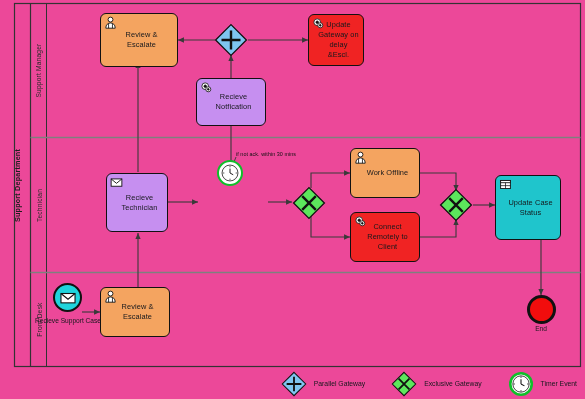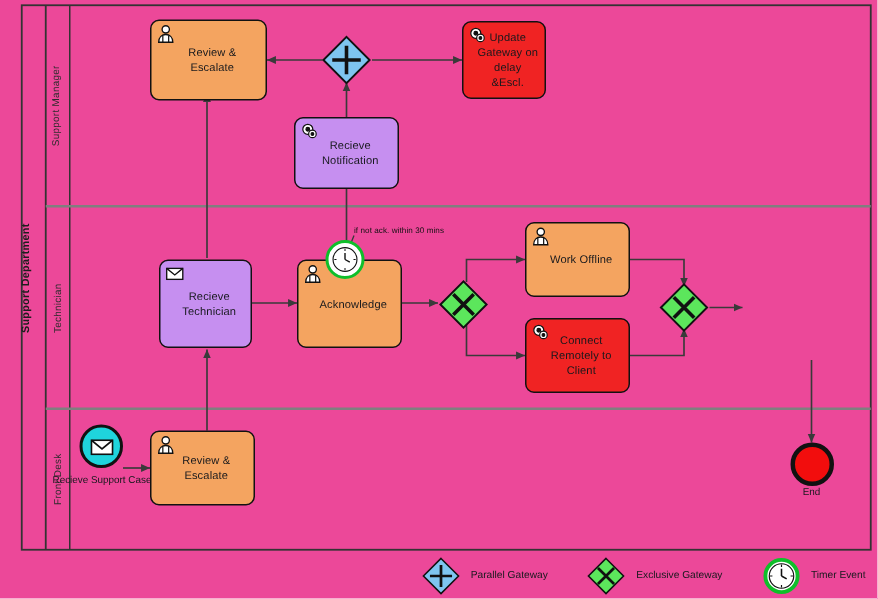--- a/index.html
+++ b/index.html
@@ -232,43 +232,35 @@
     <svg class="task-icon" viewBox="0 0 16 16">
       <g fill="#ffffff" stroke="#111" stroke-width="1">
         <circle cx="6.4" cy="6.4" r="4.1"></circle>
         <circle cx="6.4" cy="6.4" r="1.5" fill="#111"></circle>
         <circle cx="10.2" cy="10.2" r="3.1"></circle>
         <circle cx="10.2" cy="10.2" r="1.1" fill="#111"></circle>
       </g>
     </svg>
     <span class="label">
       <span>Recieve</span><br>
-      <span>Notification</span>
+      <span>Notfication</span>
     </span>
   </div>
 
   <div class="node" style="left:106px; top:173px; width:62px; height:59px; background:#C68FF0;">
     <svg class="task-icon" viewBox="0 0 16 16">
       <rect x="1.4" y="3.6" width="13.2" height="9" fill="#ffffff" stroke="#111" stroke-width="1.1"></rect>
       <path d="M1.4 3.6 L8 9 L14.6 3.6" fill="none" stroke="#111" stroke-width="1.1"></path>
     </svg>
     <span class="label">
       <span>Recieve</span><br>
       <span>Technician</span>
     </span>
   </div>
 
-  <div class="node" style="left:198px; top:173px; width:70px; height:59px; background:#F4A460;">
-    <svg class="task-icon" viewBox="0 0 16 16">
-      <circle cx="8" cy="4.4" r="3" fill="#ffffff" stroke="#111" stroke-width="1.1"></circle>
-      <path d="M2.2 15 C2.2 10.6 5 8.6 8 8.6 C11 8.6 13.8 10.6 13.8 15 Z" fill="#ffffff" stroke="#111" stroke-width="1.1"></path>
-      <path d="M5.6 9.2 L5.6 15 M10.4 9.2 L10.4 15" stroke="#111" stroke-width="1"></path>
-    </svg>
-    <span class="label">Acknowledge</span>
-  </div>
 
   <div class="event timer-ring" style="left:217px; top:160px; width:26px; height:26px;">
     <svg viewBox="0 0 26 26" width="26" height="26">
       <circle cx="13" cy="13" r="9.4" fill="#ffffff" stroke="#111" stroke-width="0.9"></circle>
       <g stroke="#111" stroke-width="0.8">
         <path d="M13 4.6 L13 6.3 M13 19.7 L13 21.4 M4.6 13 L6.3 13 M19.7 13 L21.4 13"></path>
       </g>
       <path d="M13 13 L13 7.8 M13 13 L16.8 15.1" stroke="#111" stroke-width="1.1" fill="none"></path>
     </svg>
   </div>
@@ -306,20 +298,31 @@
     </span>
   </div>
 
   <div class="gateway" style="left:439px; top:188px; width:34px; height:34px;">
     <svg viewBox="0 0 34 34" width="34" height="34">
       <polygon points="17,1.6 32.4,17 17,32.4 1.6,17" fill="#5CE65C" stroke="#111" stroke-width="1.3"></polygon>
       <path d="M10.2 10.2 L23.8 23.8 M23.8 10.2 L10.2 23.8" stroke="#111" stroke-width="2.4"></path>
     </svg>
   </div>
 
+  <div class="node" style="left:495px; top:175px; width:66px; height:65px; background:#1FC5CC;">
+    <svg class="task-icon" viewBox="0 0 16 16">
+      <rect x="2" y="3" width="12" height="10" fill="#ffffff" stroke="#111" stroke-width="1.1"></rect>
+      <rect x="2" y="3" width="12" height="2.8" fill="#ffffff" stroke="#111" stroke-width="1.1"></rect>
+      <path d="M8 5.8 L8 13 M2 9.4 L14 9.4" stroke="#111" stroke-width="0.9"></path>
+    </svg>
+    <span class="label">
+      <span>Update Case</span><br>
+      <span>Status</span>
+    </span>
+  </div>
 
   <div class="event" style="left:53px; top:283px; width:29px; height:29px; background:#1FD4DC; border:2.2px solid #111111;">
     <svg viewBox="0 0 20 20" width="18" height="18">
       <rect x="2.2" y="5" width="15.6" height="10.4" fill="#ffffff" stroke="#111" stroke-width="1.2"></rect>
       <path d="M2.2 5 L10 11.4 L17.8 5" fill="none" stroke="#111" stroke-width="1.2"></path>
     </svg>
   </div>
   <div class="event-label" style="left:8px; top:317px; width:120px;">Recieve Support Case</div>
 
   <div class="node" style="left:100px; top:287px; width:70px; height:50px; background:#F4A460;">

